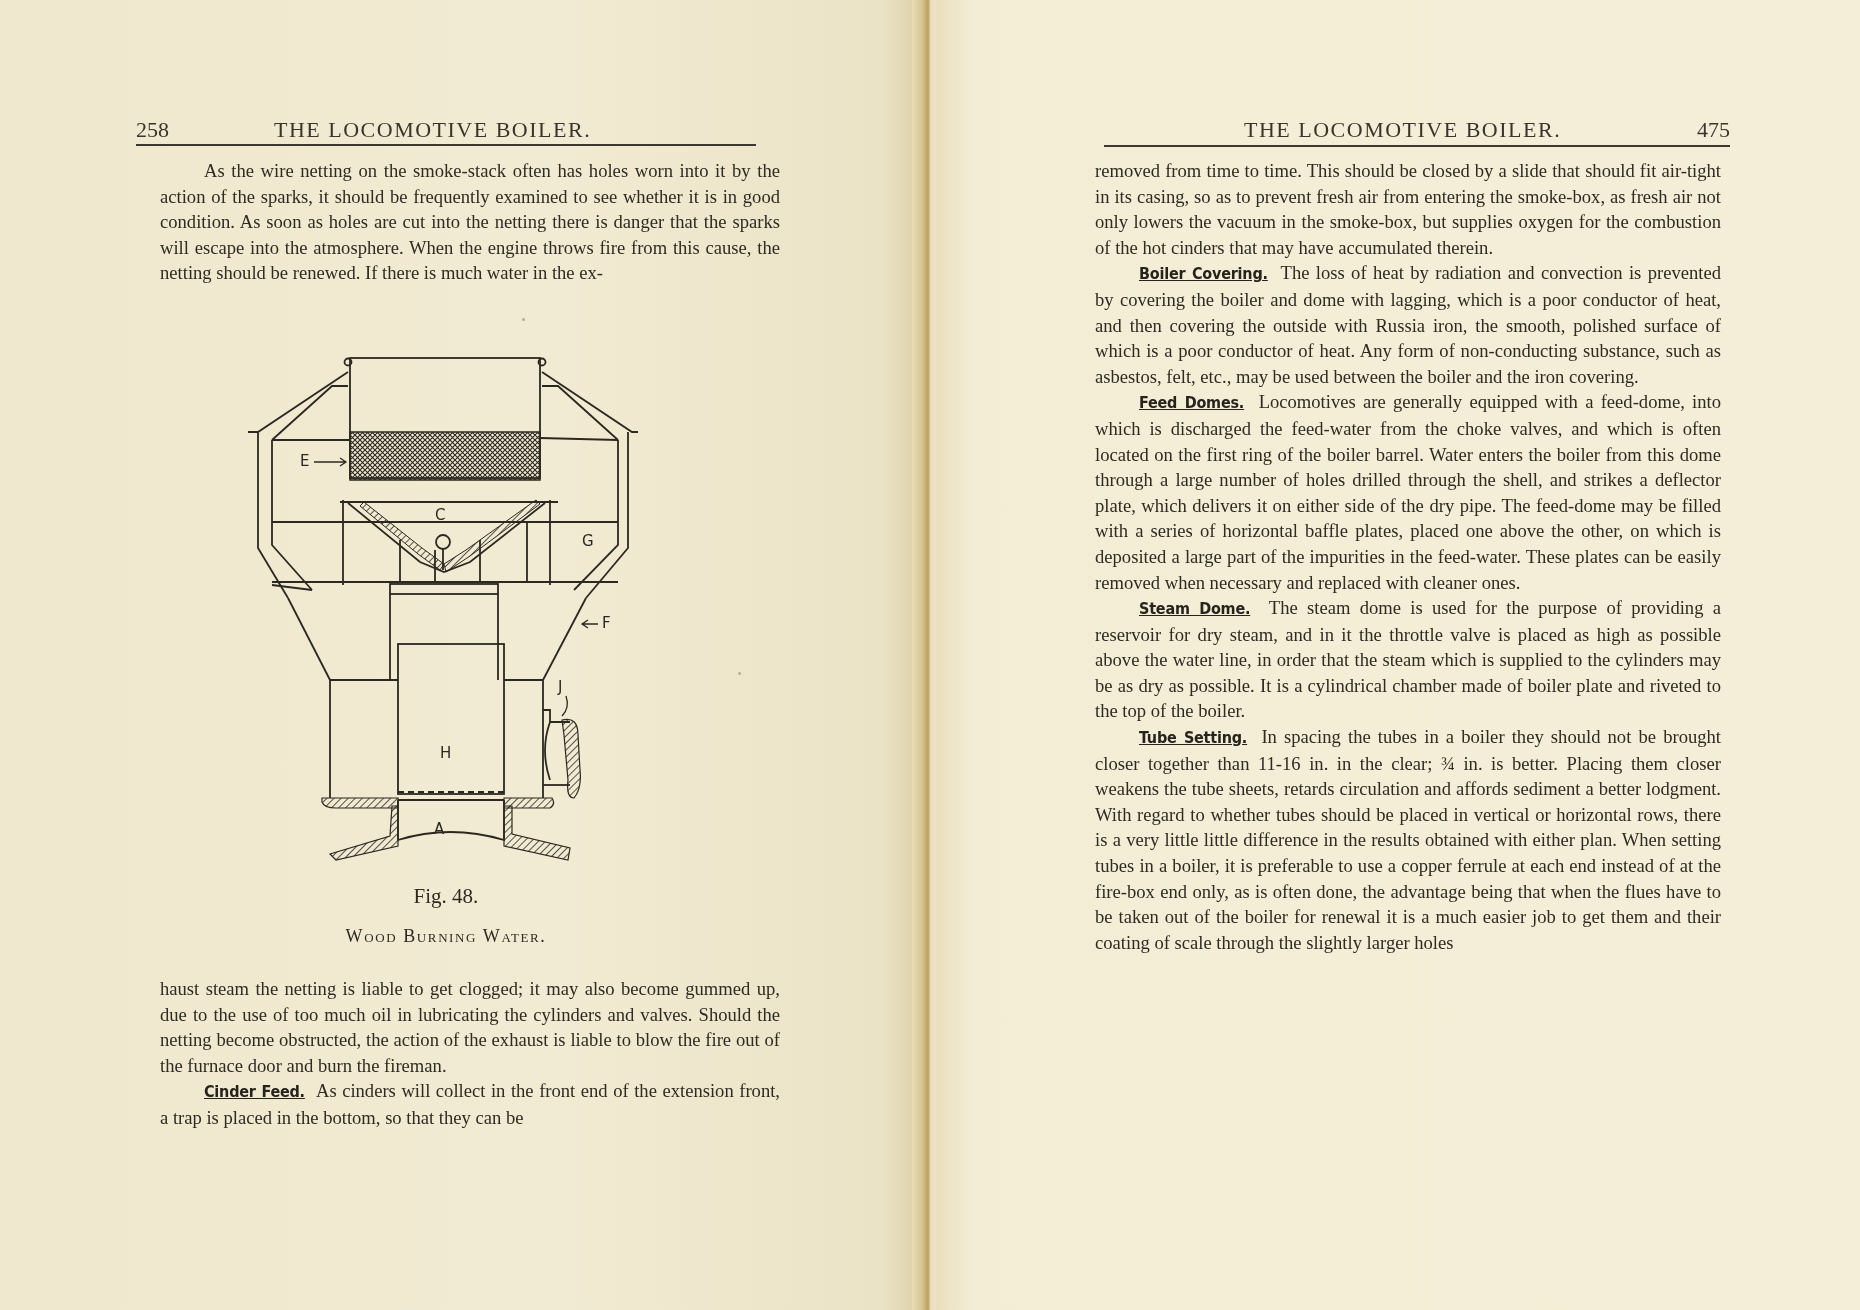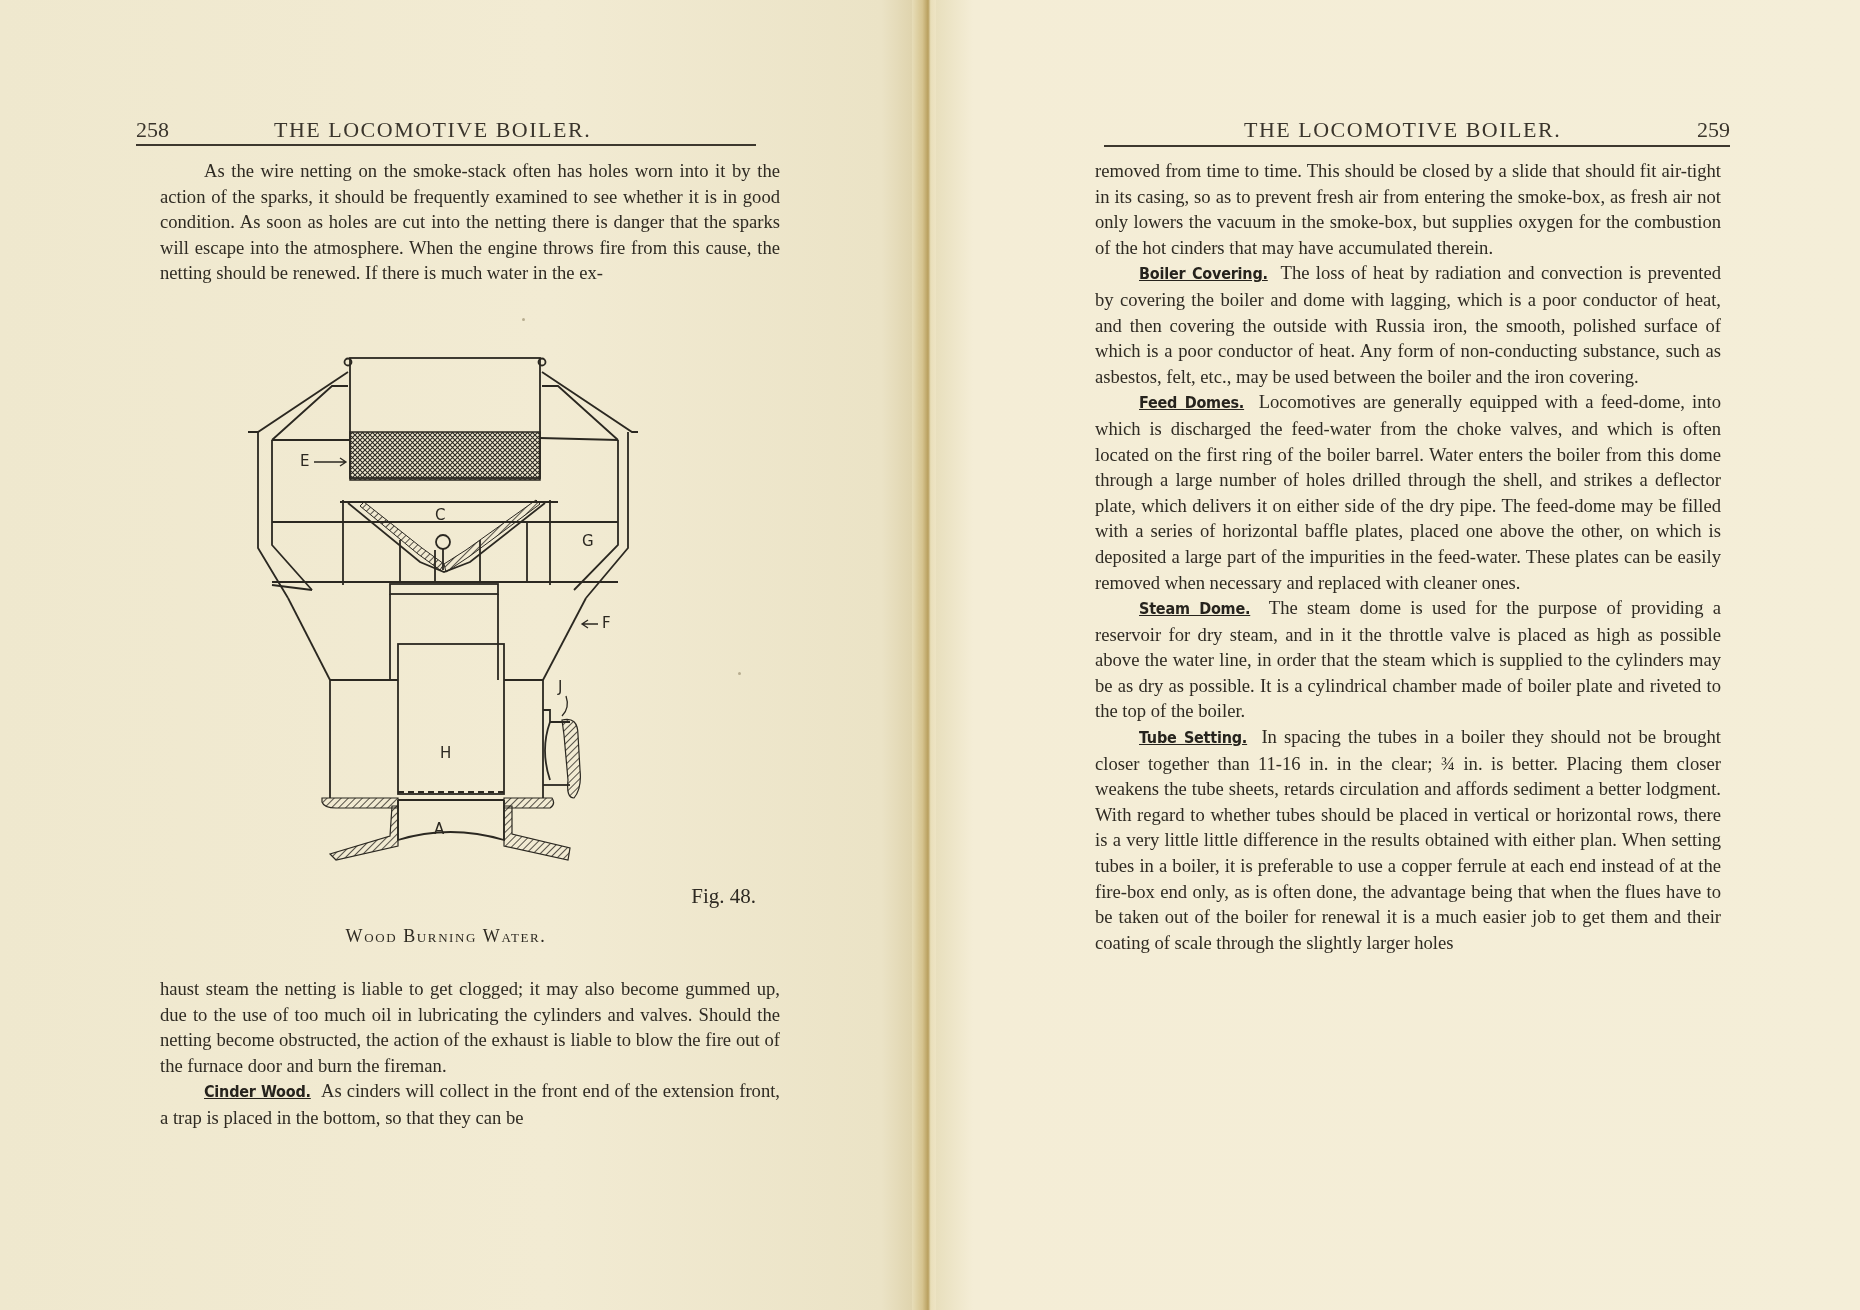--- a/index.html
+++ b/index.html
@@ -45,21 +45,21 @@
     .text p.noindent { text-indent:0; }
     .text .head {
       font-family:"DejaVu Sans Condensed","DejaVu Sans","Liberation Sans",sans-serif;
       font-weight:bold; font-size:16px; letter-spacing:-0.2px; color:#26231d;text-decoration:underline;
     }
     .left .t1 { left:136px; top:158px; width:620px; }
     .left .t2 { left:136px; top:976px; width:620px; }
     .right .t1 { left:1071px; top:158px; width:626px; }
     .figure { position:absolute; left:240px; top:340px; width:400px; height:560px; }
     .fig-cap { position:absolute; left:136px; width:620px; text-align:center; }
-    .fig-num { top:884px; font-size:21px;text-align:right; }
+    .fig-num { top:884px; font-size:21px; }
     .fig-title { top:926px; font-size:18px; letter-spacing:1.6px; font-variant:small-caps; }
     .speck { position:absolute; width:3px; height:3px; border-radius:50%; background:#b8ad90; }
   </style>
 </head>
 <body>
 
 <div class="spread">
 
   <div class="page left"></div>
   <div class="left">
@@ -162,31 +162,31 @@
         <path d="M358 284 L342 284 M348 280 L342 284 L348 288"></path>
         <path d="M326 356 Q330 368 322 376"></path>
       </g>
     </svg>
 
     <div class="fig-cap fig-num">Fig. 48.</div>
     <div class="fig-cap fig-title">Wood Burning Water.</div>
 
     <div class="text t2">
       <p class="noindent">haust steam the netting is liable to get clogged; it may also become gummed up, due to the use of too much oil in lubricating the cylinders and valves. Should the netting become obstructed, the action of the exhaust is liable to blow the fire out of the furnace door and burn the fireman.</p>
-      <p><span class="head">Cinder Wood.</span>&nbsp;&nbsp;<span>As cinders will collect in the front end of the extension front, a trap is placed in the bottom, so that they can be</span></p>
+      <p><span class="head">Cinder Feed.</span>&nbsp;&nbsp;<span>As cinders will collect in the front end of the extension front, a trap is placed in the bottom, so that they can be</span></p>
     </div>
   </div>
 
   <div class="gutter"></div>
 
   <div class="page right"></div>
   <div class="right">
     <div class="header">
       <span class="running">THE LOCOMOTIVE BOILER.</span>
-      <span class="pagenum">259</span>
+      <span class="pagenum">475</span>
     </div>
     <div class="rule"></div>
 
     <div class="text t1">
       <p class="noindent">removed from time to time. This should be closed by a slide that should fit air-tight in its casing, so as to prevent fresh air from entering the smoke-box, as fresh air not only lowers the vacuum in the smoke-box, but supplies oxygen for the combustion of the hot cinders that may have accumulated therein.</p>
       <p><span class="head">Boiler Covering.</span>&nbsp;&nbsp;<span>The loss of heat by radiation and convection is prevented by covering the boiler and dome with lagging, which is a poor conductor of heat, and then covering the outside with Russia iron, the smooth, polished surface of which is a poor conductor of heat. Any form of non-conducting substance, such as asbestos, felt, etc., may be used between the boiler and the iron covering.</span></p>
       <p><span class="head">Feed Domes.</span>&nbsp;&nbsp;<span>Locomotives are generally equipped with a feed-dome, into which is discharged the feed-water from the choke valves, and which is often located on the first ring of the boiler barrel. Water enters the boiler from this dome through a large number of holes drilled through the shell, and strikes a deflector plate, which delivers it on either side of the dry pipe. The feed-dome may be filled with a series of horizontal baffle plates, placed one above the other, on which is deposited a large part of the impurities in the feed-water. These plates can be easily removed when necessary and replaced with cleaner ones.</span></p>
       <p><span class="head">Steam Dome.</span>&nbsp;&nbsp;<span>The steam dome is used for the purpose of providing a reservoir for dry steam, and in it the throttle valve is placed as high as possible above the water line, in order that the steam which is supplied to the cylinders may be as dry as possible. It is a cylindrical chamber made of boiler plate and riveted to the top of the boiler.</span></p>
       <p><span class="head">Tube Setting.</span>&nbsp;&nbsp;<span>In spacing the tubes in a boiler they should not be brought closer together than 11-16 in. in the clear; ¾ in. is better. Placing them closer weakens the tube sheets, retards circulation and affords sediment a better lodgment. With regard to whether tubes should be placed in vertical or horizontal rows, there is a very little little difference in the results obtained with either plan. When setting tubes in a boiler, it is preferable to use a copper ferrule at each end instead of at the fire-box end only, as is often done, the advantage being that when the flues have to be taken out of the boiler for renewal it is a much easier job to get them and their coating of scale through the slightly larger holes</span></p>
     </div>

